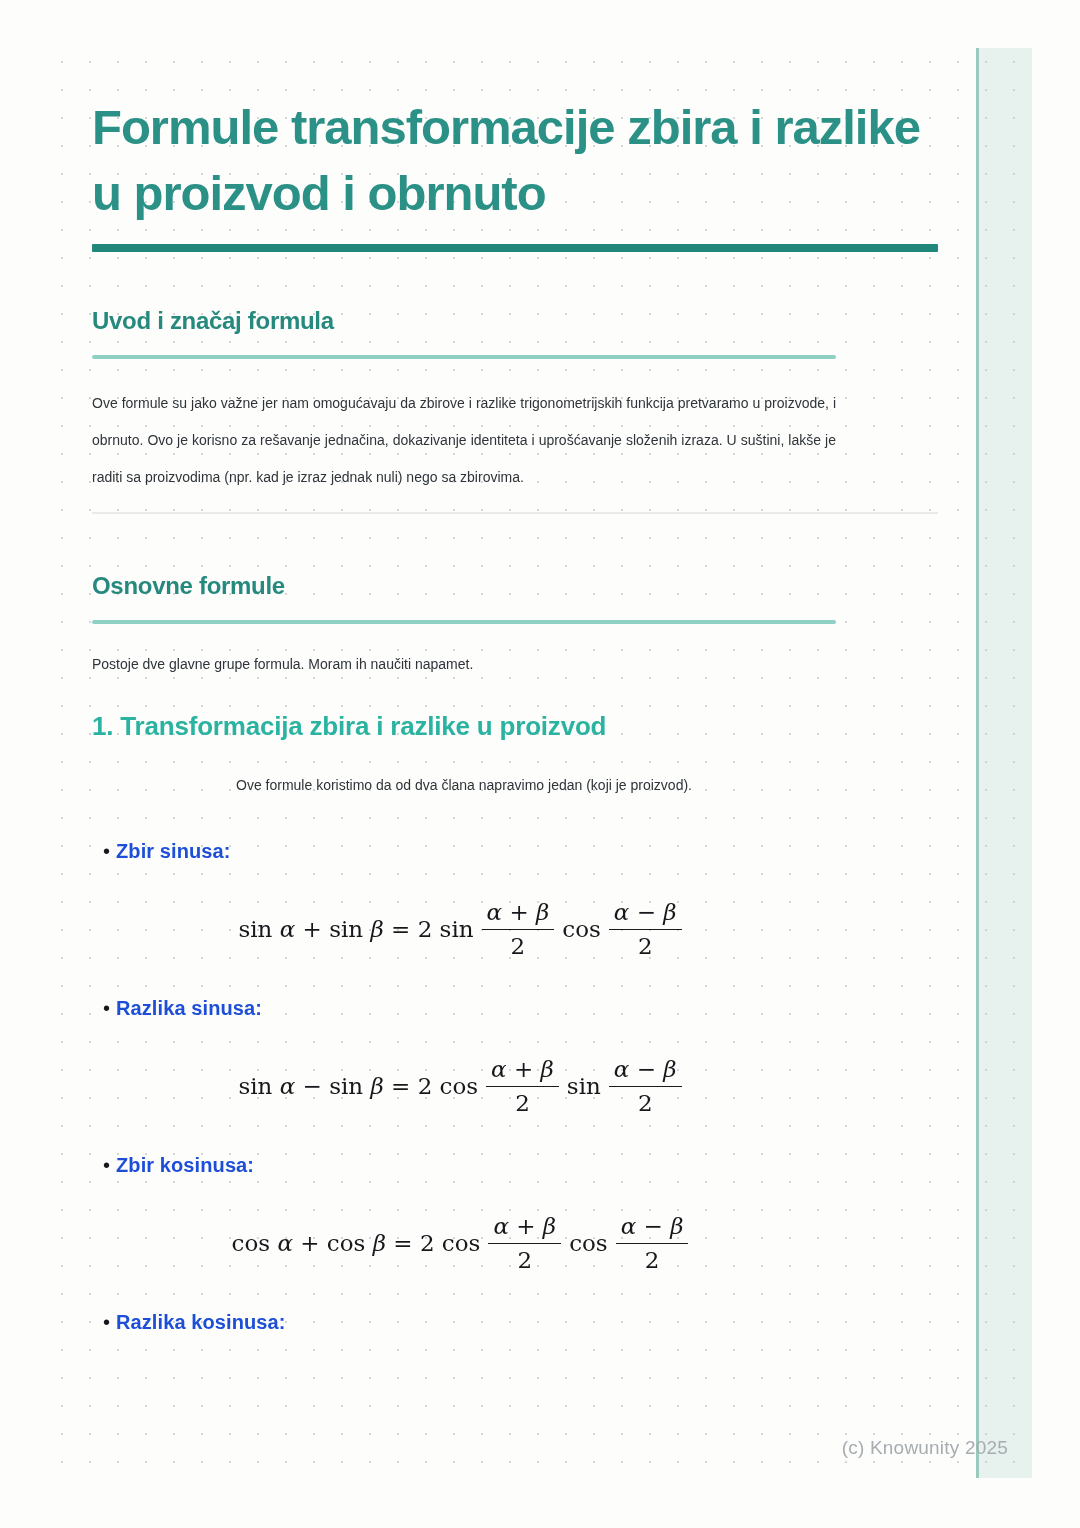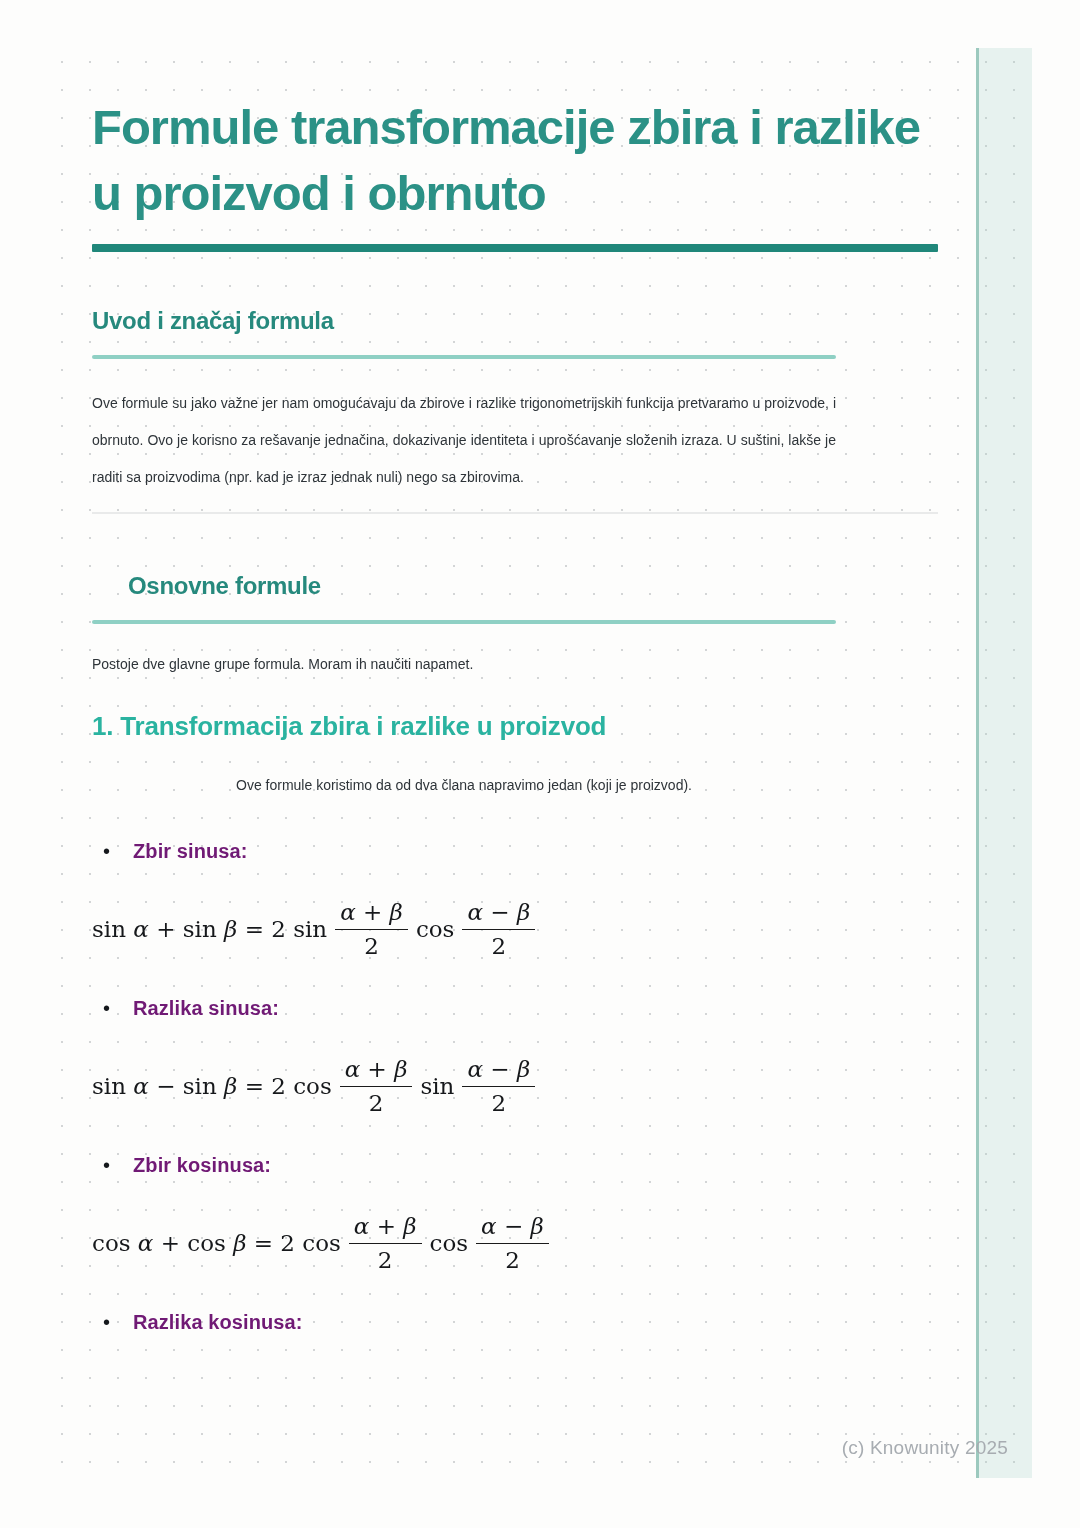--- a/index.html
+++ b/index.html
@@ -33,35 +33,35 @@
     letter-spacing:-0.3px; color:#26897d;
   }
   .h-intro { margin-top:49px; }
   .heading-underline { margin-top:14px; width:744px; height:4px; background:#8fd0c4; border-radius:2px; }
   .body-par {
     width:744px; font-size:14px; line-height:37px;
     text-align:justify; color:#2e3439;
   }
   .p-intro { margin-top:26px; }
   .soft-divider { margin-top:16px; width:846px; height:2px; background:#e9eaea; }
-  .h-osnovne { margin-top:52px;margin-left:36px; }
+  .h-osnovne { margin-top:52px; }
   .p-osnovne { margin-top:22px; text-align:left; }
   .sub-heading {
     margin-top:26px; font-size:26px; line-height:34px; font-weight:bold;
     color:#2ab3a0; letter-spacing:-0.2px;
   }
   .p-sub { margin-top:24px; text-align:center; }
   .formula-list { margin-top:36px; list-style:none; width:744px; }
   .formula-item { margin:0; }
   .bullet-row { display:flex; align-items:baseline; }
   .bullet-dot { width:24px; padding-left:11px; font-size:20px; color:#15181c; }
-  .bullet-label { font-size:20px; font-weight:bold; color:#701a75; letter-spacing:0.1px;margin-left:17px; }
+  .bullet-label { font-size:20px; font-weight:bold; color:#1d4ed8; letter-spacing:0.1px; }
   .equation {
     width:744px; min-height:84px; margin:24px 0 26px 0;
-    display:flex; justify-content:flex-start; align-items:center;
+    display:flex; justify-content:center; align-items:center;
     font-family:"DejaVu Serif", serif; font-size:23px; color:#16181b;
     white-space:pre;
   }
   .equation .it { font-style:italic; }
   .frac {
     display:inline-flex; flex-direction:column; align-items:center;
     vertical-align:middle; margin:0 8px; line-height:1.15;
   }
   .frac .num { padding:0 5px 3px 5px; }
   .frac .den { border-top:1.6px solid #1b1b1b; width:100%; text-align:center; padding:3px 5px 0 5px; }

